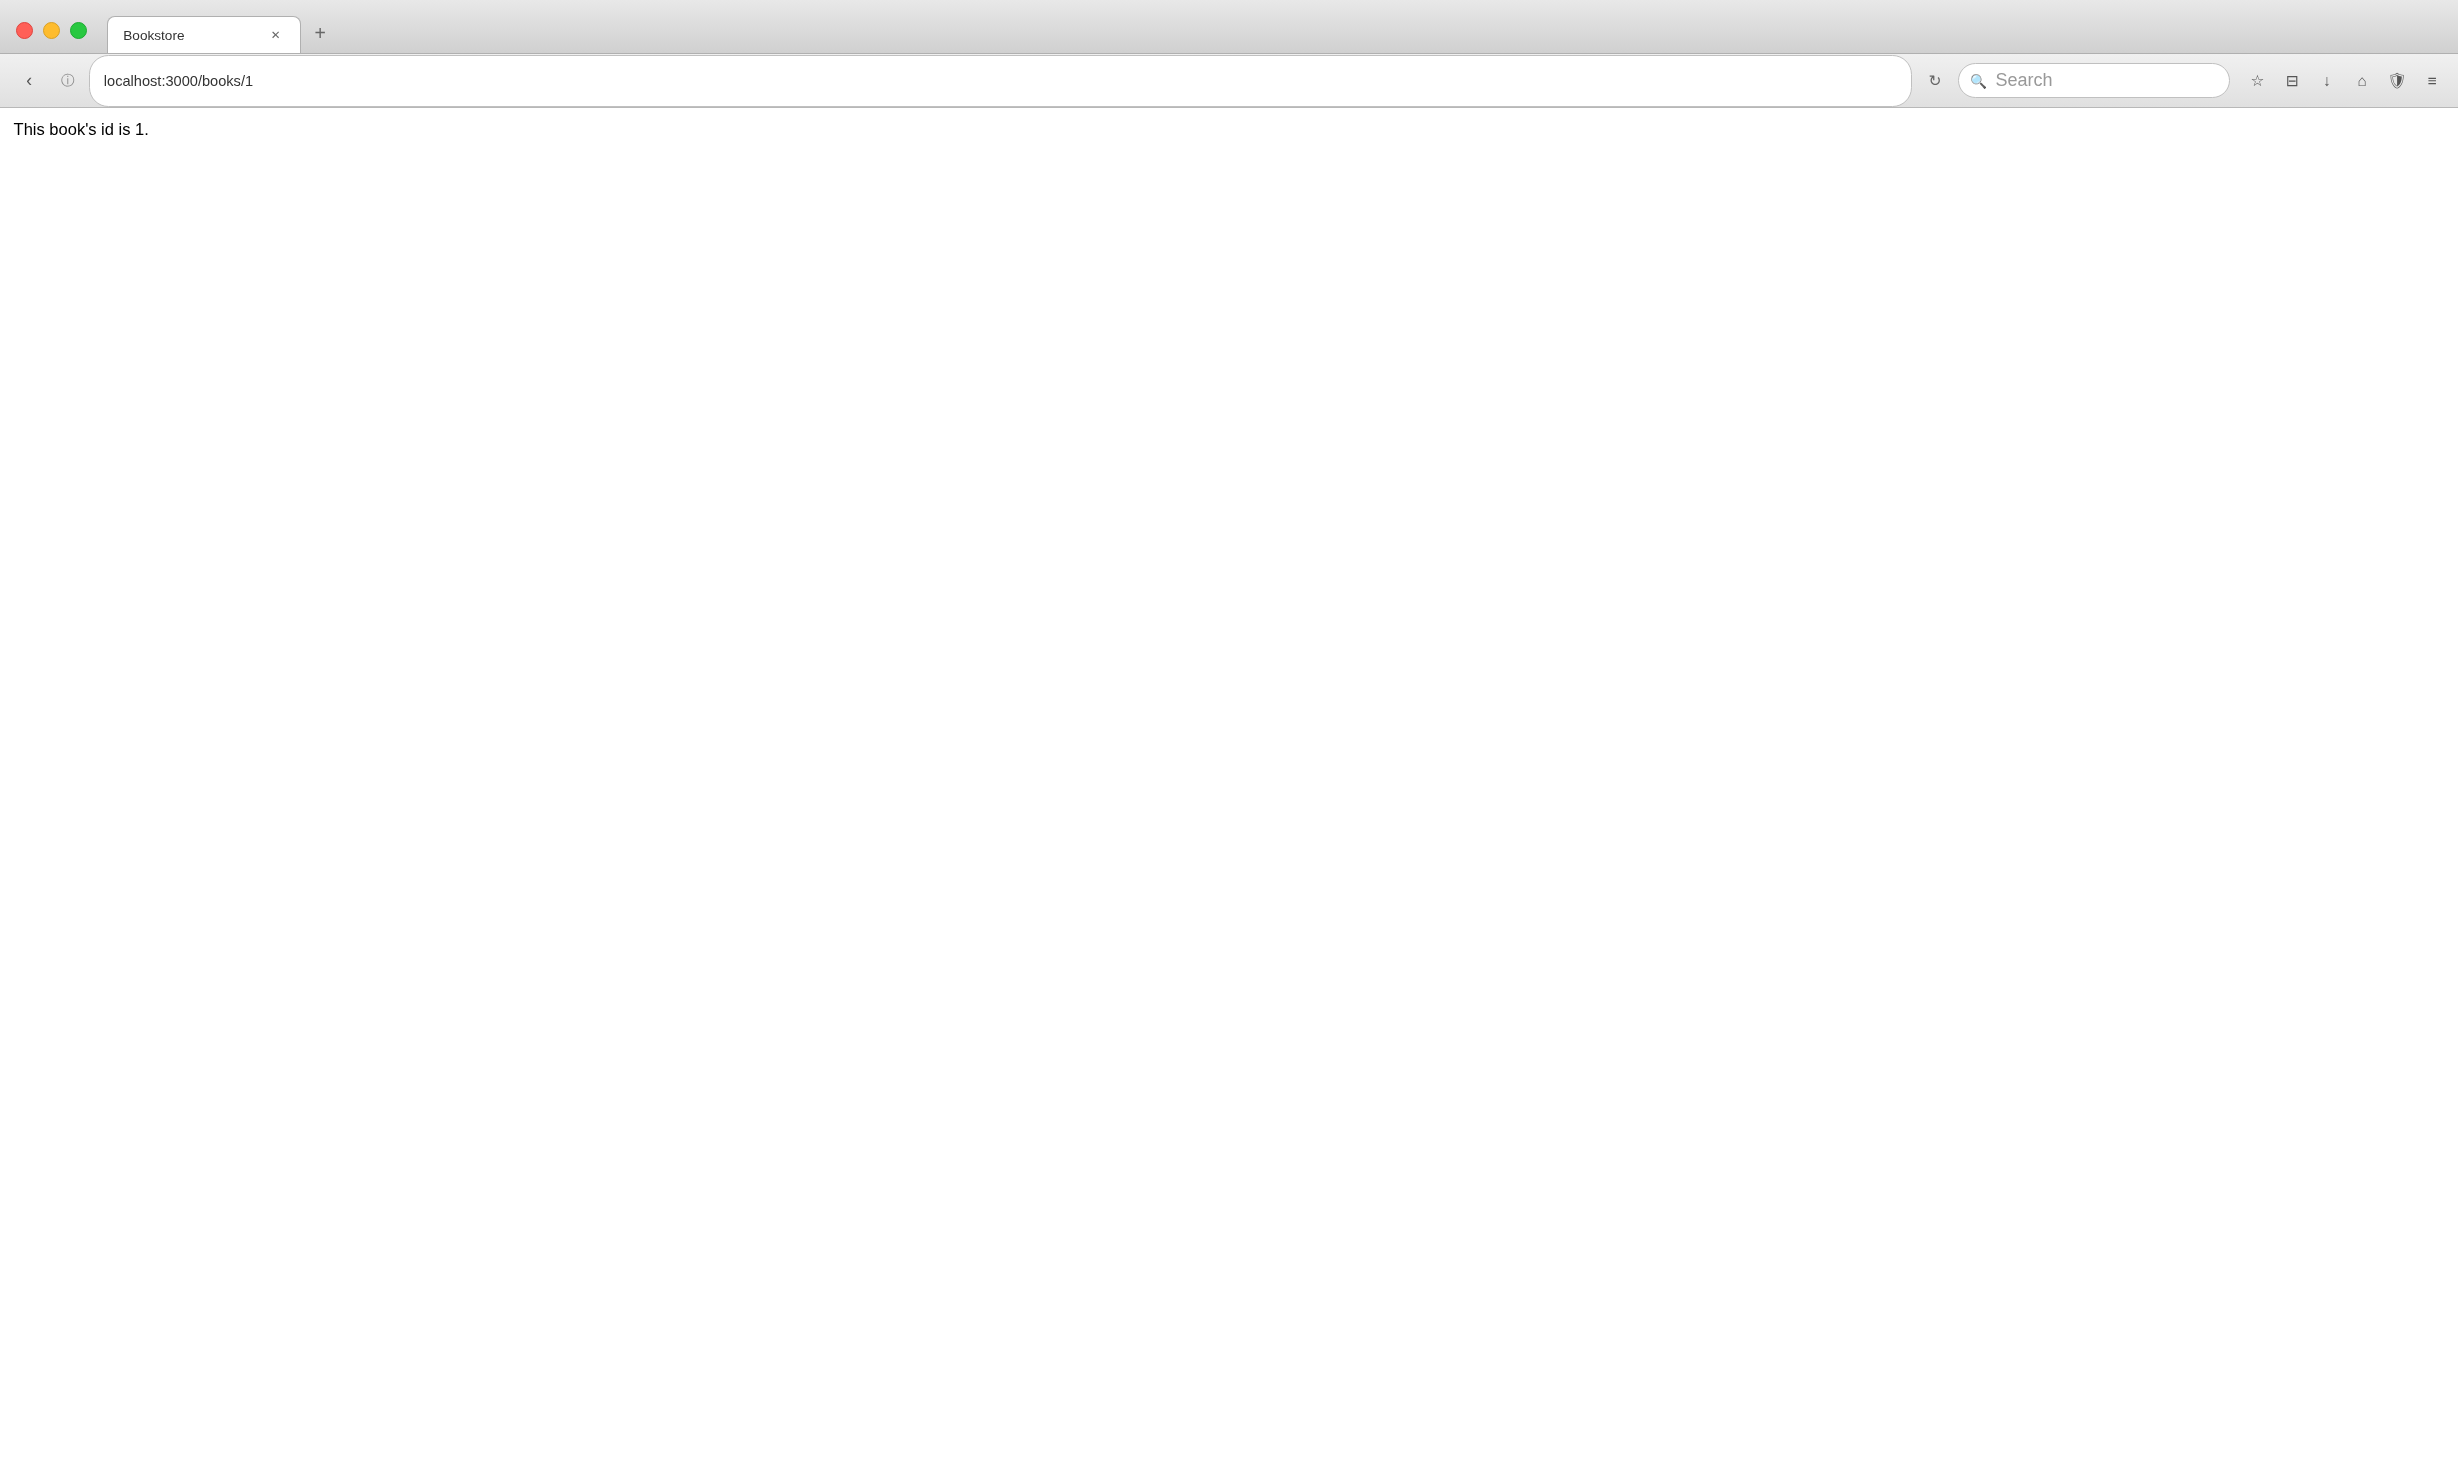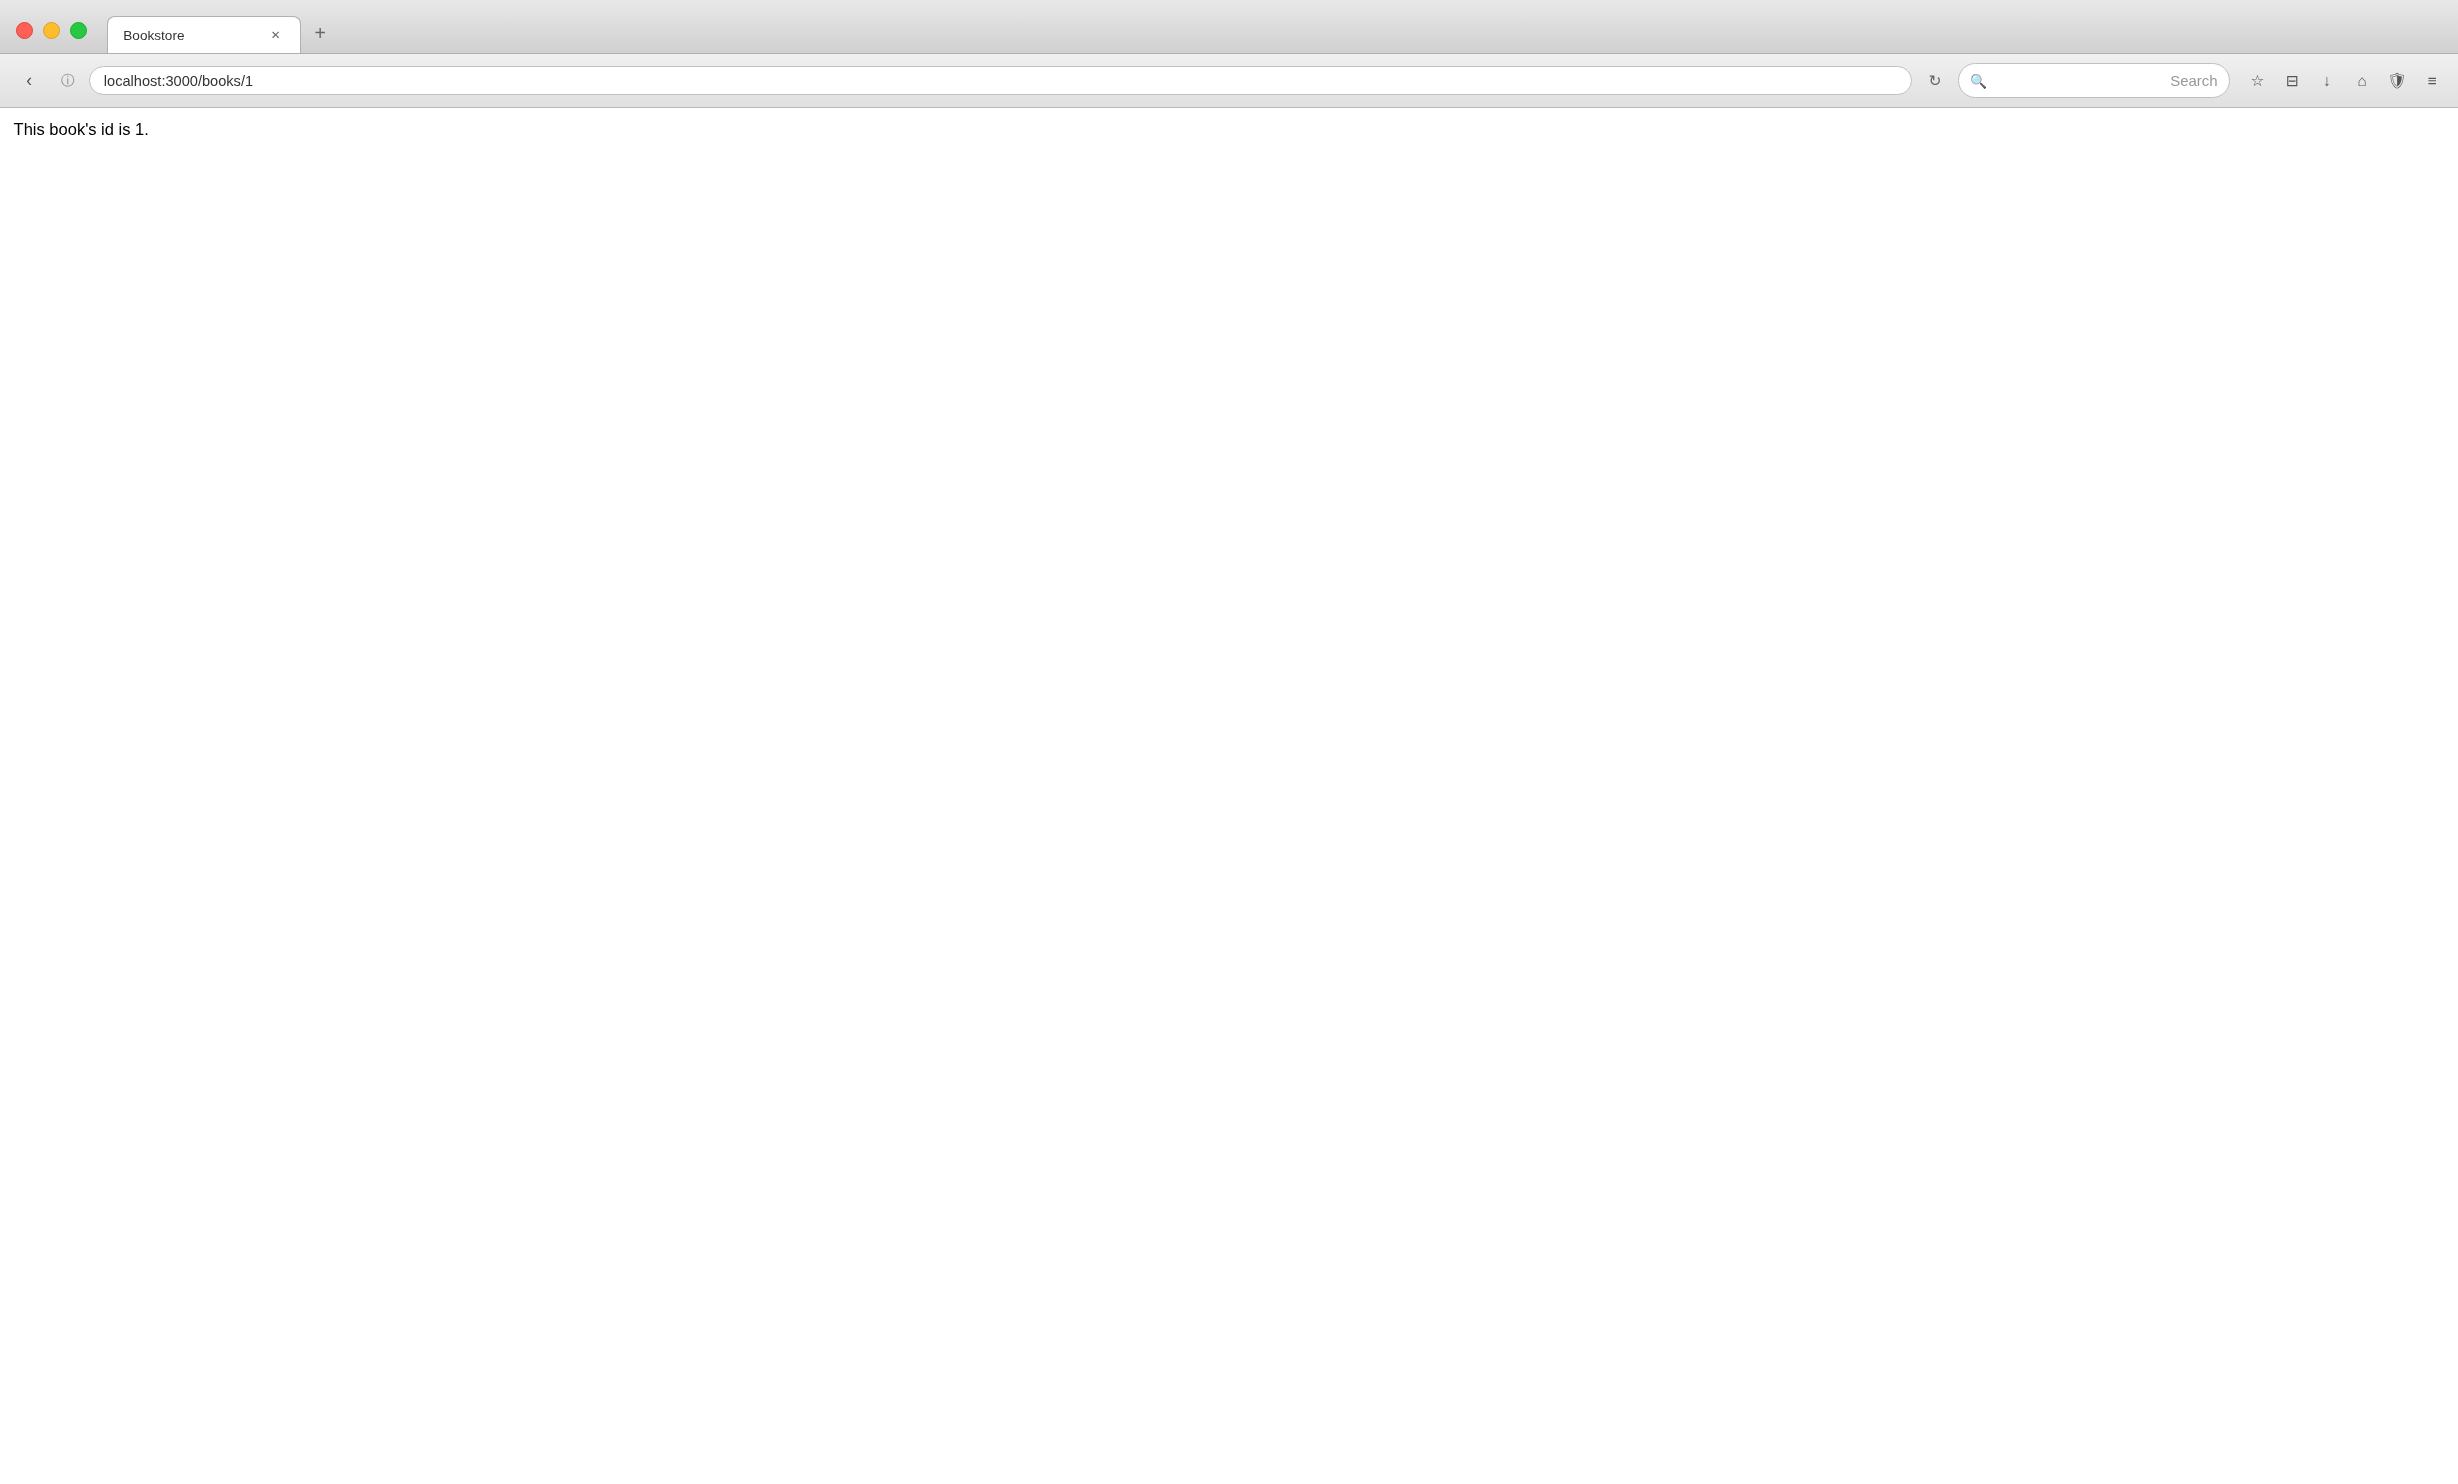--- a/index.html
+++ b/index.html
@@ -152,21 +152,21 @@
       align-items: center;
       justify-content: center;
       cursor: pointer;
       color: #888;
       font-size: 13.6px;
       flex-shrink: 0;
     }
 
     .address-bar {
       flex: 1;
-      height: 29px;
+      height: 52px;
       border: 1px solid #c0c0c0;
       border-radius: 19.4px;
       background: #ffffff;
       display: flex;
       align-items: center;
       padding: 0 13.6px;
       gap: 7.8px;
     }
 
     .address-text {
@@ -202,23 +202,22 @@
       flex-shrink: 0;
     }
 
     .search-icon-el {
       color: #999;
       font-size: 13.6px;
     }
 
     .search-input-text {
       flex: 1;
-      font-size: 15px;
+      font-size: 18px;
       color: #999;
-      text-align: right;
     }
 
     .toolbar-icons {
       display: flex;
       align-items: center;
       gap: 3.9px;
       margin-left: 3.9px;
     }
 
     .toolbar-icon {

